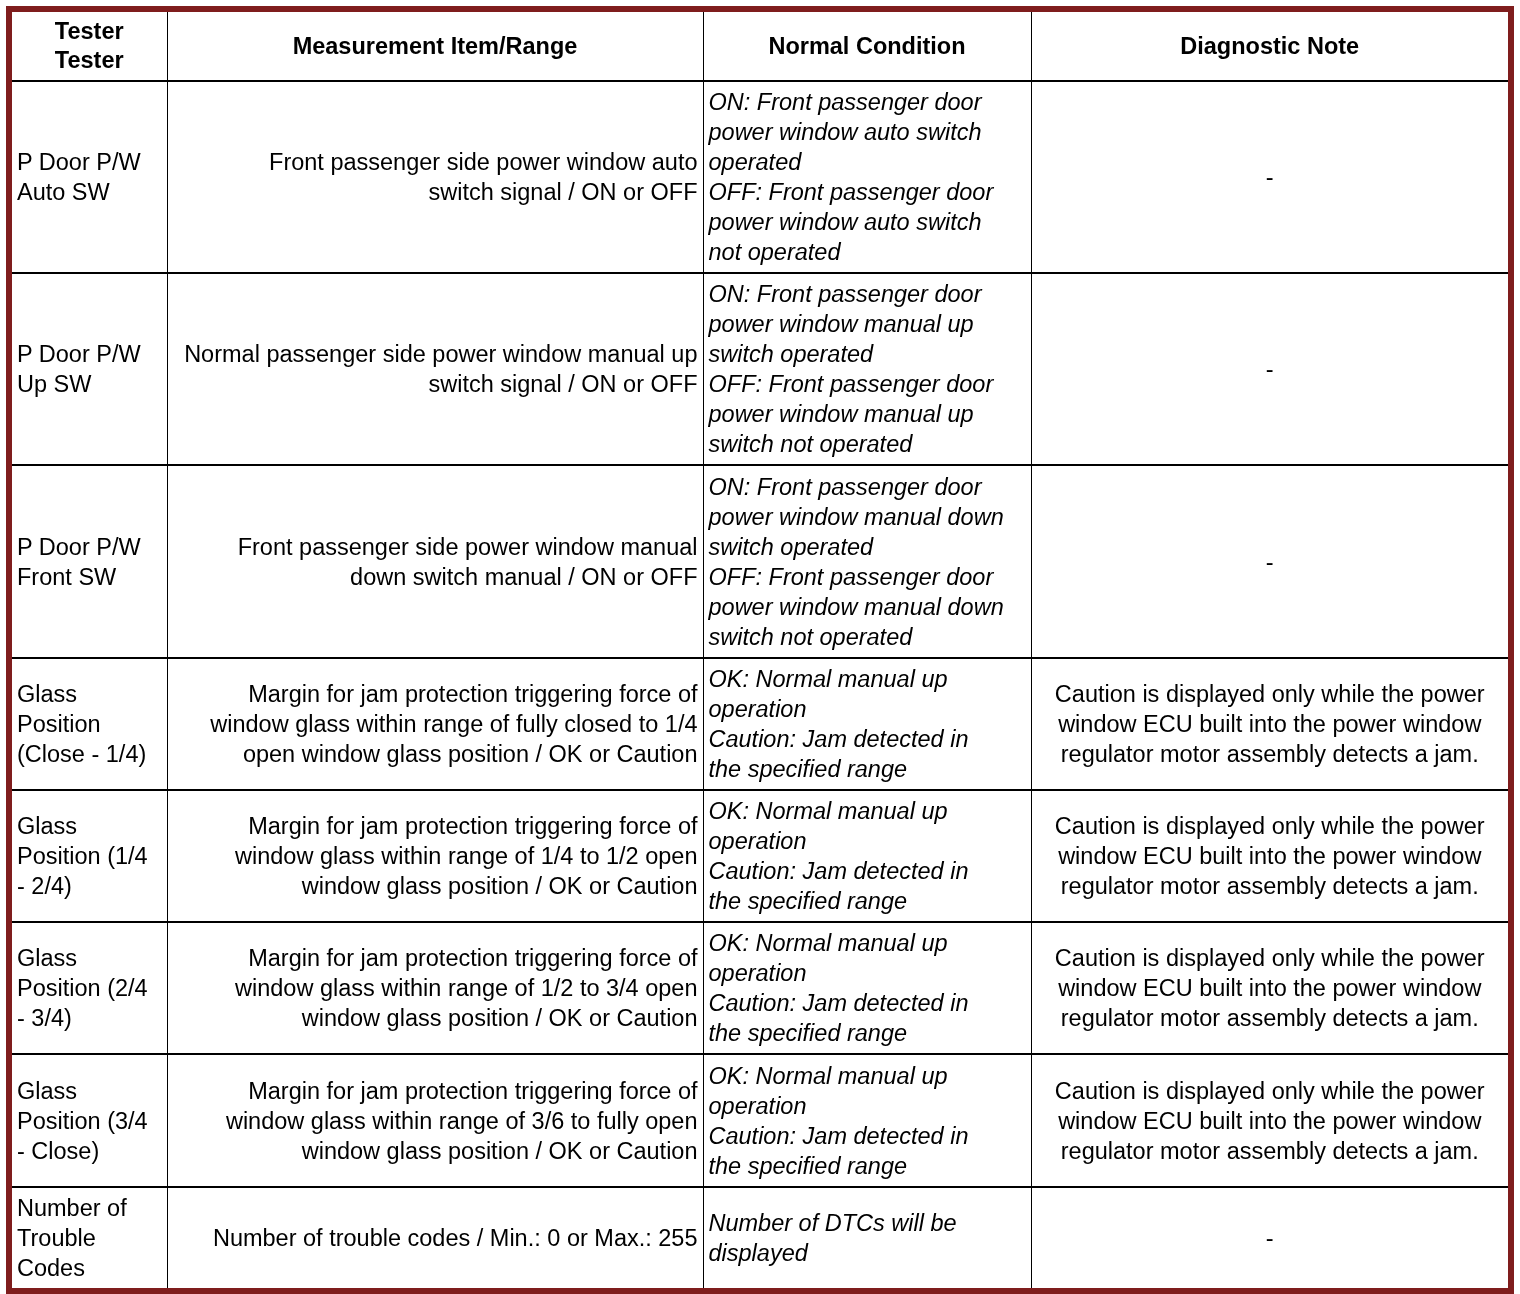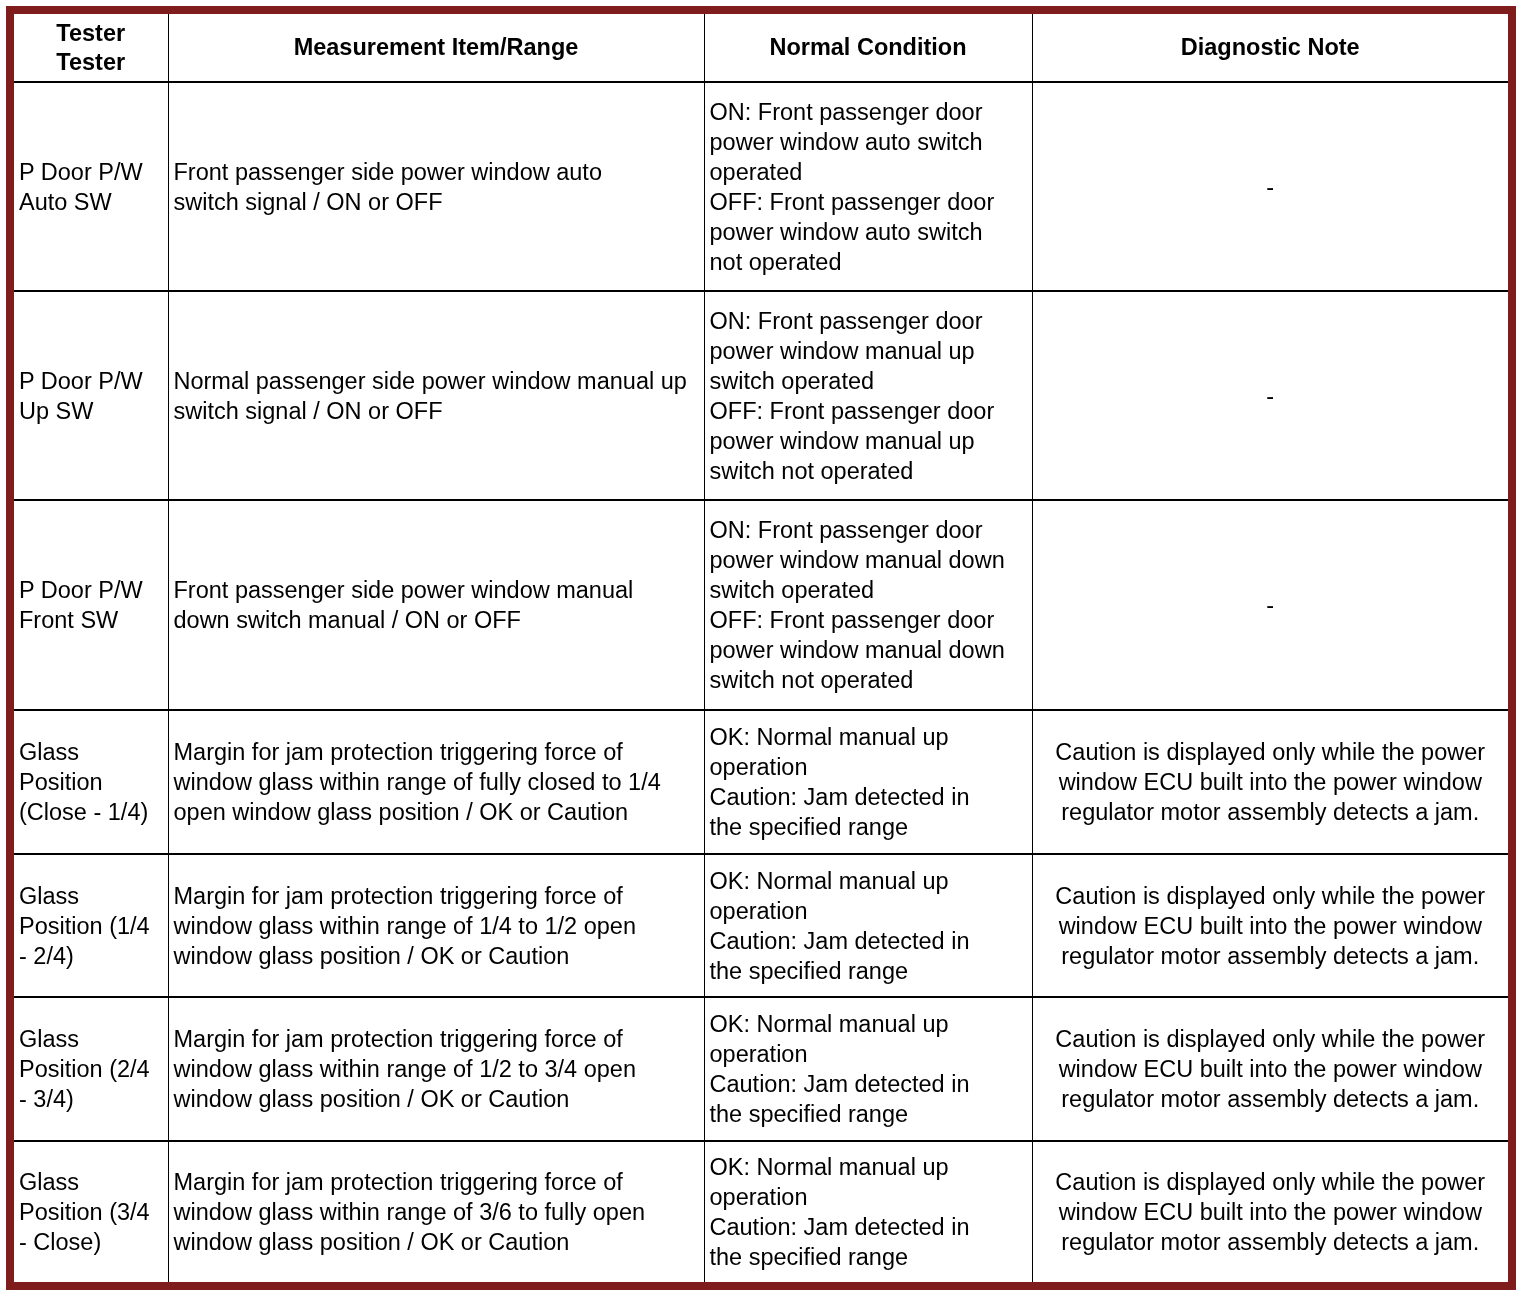--- a/index.html
+++ b/index.html
@@ -2,39 +2,39 @@
 <html><head>
 <meta charset="utf-8">
 <style>
   html, body { margin: 0; padding: 0; background: #ffffff; }
   body { width: 1520px; height: 1294px; position: relative; overflow: hidden;
          font-family: "Liberation Sans", sans-serif; color: #000; }
   table.spec {
     position: absolute; left: 6px; top: 6px;
     width: 1502px; height: 1284px;
     border-collapse: collapse;
-    border: 8px solid #7f1d1d;
+    border: 6px solid #7f1d1d;
     table-layout: fixed;
   }
   table.spec th, table.spec td {
     border-left: 1.5px solid #000;
     border-right: 1.5px solid #000;
     border-top: 2.5px solid #000;
     border-bottom: 2.5px solid #000;
     padding: 0 5px;
     font-size: 23.5px;
     line-height: 30px;
     vertical-align: middle;
   }
   table.spec th { font-weight: bold; text-align: center; line-height: 29px; }
   thead tr { height: 72px; }
   thead th { border-bottom: 3px solid #000; }
   td.c-disp { padding: 0 2px; }
-  td.c-meas { text-align: left; }
-  td.c-norm { text-align: left; }
+  td.c-meas { text-align: right; }
+  td.c-norm { text-align: left; font-style: italic; }
   td.c-note { text-align: center; }
   .ln { display: block; white-space: nowrap; }
   col.w1 { width: 158px; } col.w2 { width: 536px; } col.w3 { width: 328px; } col.w4 { width: 480px; }
   tr.r1 { height: 192px; } tr.r2 { height: 192px; } tr.r3 { height: 193px; }
   tr.r4 { height: 132px; } tr.r5 { height: 132px; } tr.r6 { height: 132px; } tr.r7 { height: 133px; }
   tr.r8 { height: 104px; }
 </style>
 </head>
 <body>
 
@@ -211,14 +211,31 @@
           <span class="ln">operation</span>
           <span class="ln">Caution: Jam detected in</span>
           <span class="ln">the specified range</span>
         </td>
         <td class="c-note">
           <span class="ln">Caution is displayed only while the power</span>
           <span class="ln">window ECU built into the power window</span>
           <span class="ln">regulator motor assembly detects a jam.</span>
         </td>
       </tr>
+      <tr class="r8">
+        <td class="c-disp">
+          <span class="ln">Number of</span>
+          <span class="ln">Trouble</span>
+          <span class="ln">Codes</span>
+        </td>
+        <td class="c-meas">
+          <span class="ln">Number of trouble codes / Min.: 0 or Max.: 255</span>
+        </td>
+        <td class="c-norm">
+          <span class="ln">Number of DTCs will be</span>
+          <span class="ln">displayed</span>
+        </td>
+        <td class="c-note">
+          <span class="ln">-</span>
+        </td>
+      </tr>
     </tbody>
 </table>
 
 </body></html>

